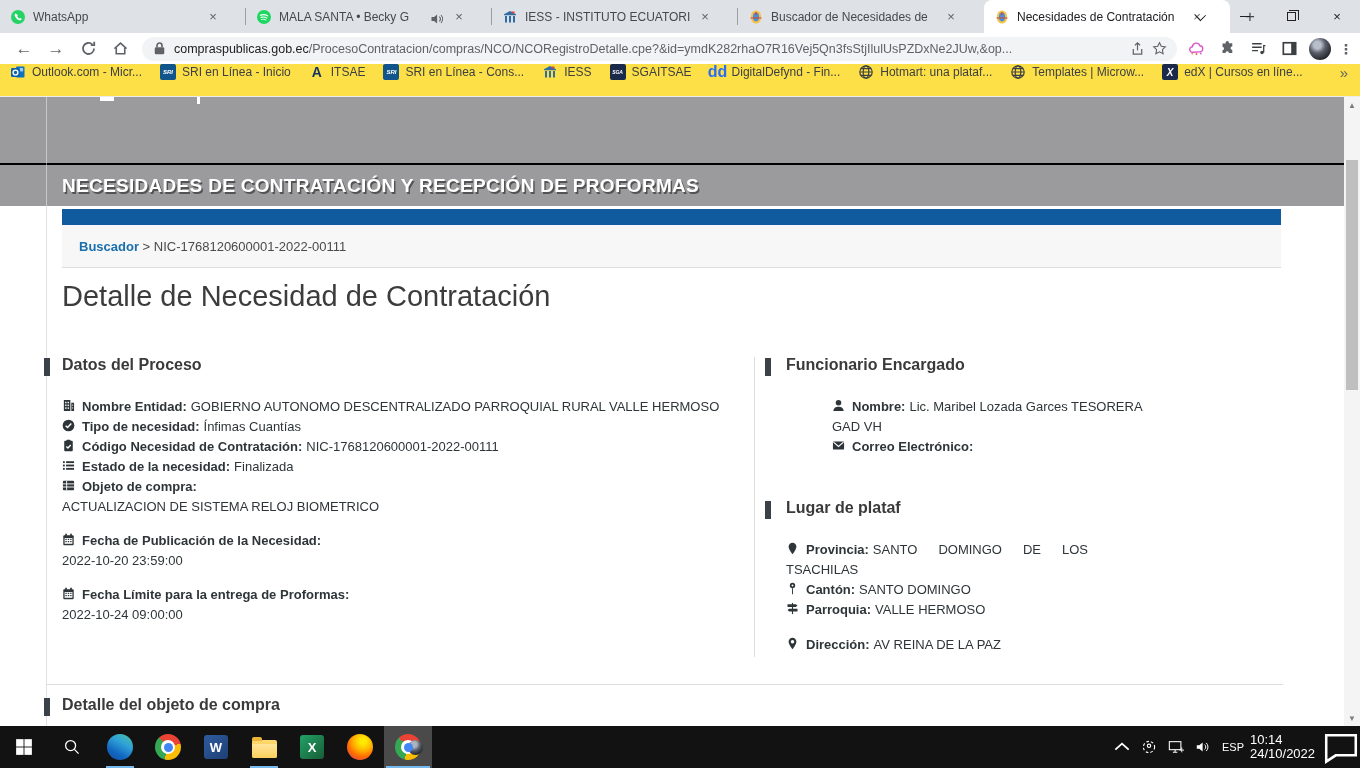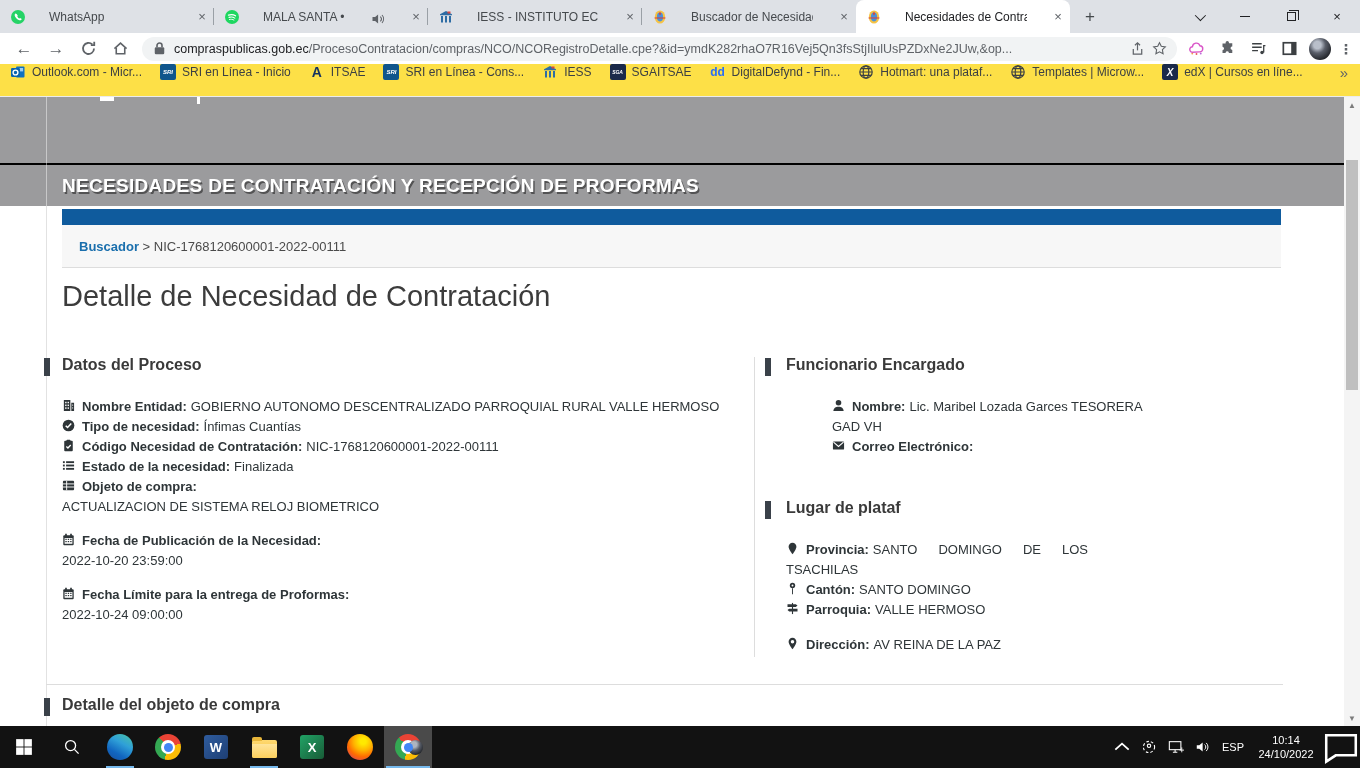--- a/index.html
+++ b/index.html
@@ -2,21 +2,21 @@
 <html><head>
 <meta charset="utf-8">
 <style>
   * { margin:0; padding:0; box-sizing:border-box; }
   html,body { width:1360px; height:768px; overflow:hidden; }
   body { font-family:"Liberation Sans","DejaVu Sans",sans-serif; }
   .screen { position:relative; width:1360px; height:768px; background:#fff; }
 
   
   .tabstrip { position:absolute; left:0; top:0; width:1360px; height:33px; background:#dee1e6; display:flex; align-items:flex-end; }
-  .tab { width:214px; height:33px; display:flex; align-items:center; padding:0 4px 0 10px; gap:23px; position:relative; cursor:pointer; }
+  .tab { width:246px; height:33px; display:flex; align-items:center; padding:0 25px 0 10px; gap:7px; position:relative; cursor:pointer; }
   .tab.active { background:#fff; border-radius:8px 8px 0 0; }
   .tab-title { flex:1; font-size:12px; color:#45494d; white-space:nowrap; overflow:hidden; }
   .tab.active .tab-title { color:#202124; }
   .tab-close { font-size:13px; color:#5f6368; width:16px; height:16px; line-height:15px; text-align:center; border-radius:50%; flex:none; }
   .tab-sep { position:absolute; right:0; top:8px; width:1px; height:17px; background:#9aa0a6; }
   .fav { width:16px; height:16px; flex:none; display:inline-flex; align-items:center; justify-content:center; }
   .fav svg { width:16px; height:16px; }
   .audio-ic { width:14px; height:12px; flex:none; }
   .newtab { width:28px; height:28px; margin:0 0 2px 6px; font-size:17px; color:#45494d; display:flex; align-items:center; justify-content:center; border-radius:50%; }
   .winctrls { position:absolute; right:0; top:0; height:33px; display:flex; }
@@ -103,21 +103,21 @@
   .word-ic { background:linear-gradient(135deg,#2f5c9e,#1e3f74); }
   .excel-ic { background:linear-gradient(135deg,#21a366,#185c37); }
   .folder-ic { position:relative; width:25px; height:18px; background:linear-gradient(180deg,#ffd970,#f6c13f); border-radius:2px; margin-top:3px; }
   .folder-ic:before { content:""; position:absolute; left:0; top:-3px; width:10px; height:4px; background:#e8b63a; border-radius:2px 2px 0 0; }
   .folder-ic:after { content:""; position:absolute; left:0; top:4px; right:0; bottom:0; background:linear-gradient(180deg,#ffe49a,#fccf5d); border-radius:0 0 2px 2px; }
   .badge-av { position:absolute; right:-2px; top:6px; width:15px; height:15px; border-radius:50%; background:radial-gradient(circle at 40% 30%,#aeb4bf 0 20%,#565b66 45%,#1d2025 80%); }
   .tray { position:absolute; right:0; top:0; height:42px; display:flex; align-items:center; gap:0; }
   .tray-ic { width:27px; height:42px; display:flex; align-items:center; justify-content:center; color:#fff; }
   .tray-ic svg { width:16px; height:16px; }
   .lang { font-size:11px; color:#fff; width:34px; text-align:center; }
-  .clock { width:72px; text-align:center; font-size:11px; color:#fff; line-height:14px; }
+  .clock { width:72px; text-align:left; font-size:13px; color:#fff; line-height:14px; }
   .notif { width:38px; height:42px; display:flex; align-items:center; justify-content:center; }
 </style>
 </head>
 <body>
 
 <div class="screen">
 
   <div class="tabstrip">
     <div class="tab">
       <span class="fav">
@@ -319,21 +319,21 @@
       <span class="bm-label">IESS</span>
     </div>
     <div class="bm">
       <span class="bm-ic">
           <span class="fav-sq" style="background:#1b2a4a;font-size:5px;font-style:italic;">SGA</span>
         </span>
       <span class="bm-label">SGAITSAE</span>
     </div>
     <div class="bm">
       <span class="bm-ic">
-          <span class="fav-sq" style="background:transparent;color:#2a6df4;font-size:12px;">dd</span>
+          <span class="fav-sq" style="background:transparent;color:#2a6df4;font-size:16px;">dd</span>
         </span>
       <span class="bm-label">DigitalDefynd - Fin...</span>
     </div>
     <div class="bm">
       <span class="bm-ic">
         <svg viewBox="0 0 16 16" fill="none" stroke="#3c4043" stroke-width="1.2">
             <circle cx="8" cy="8" r="6.2"></circle>
             <ellipse cx="8" cy="8" rx="2.8" ry="6.2"></ellipse>
             <path d="M2 8h12M3 4.6h10M3 11.4h10"></path>
           </svg>

